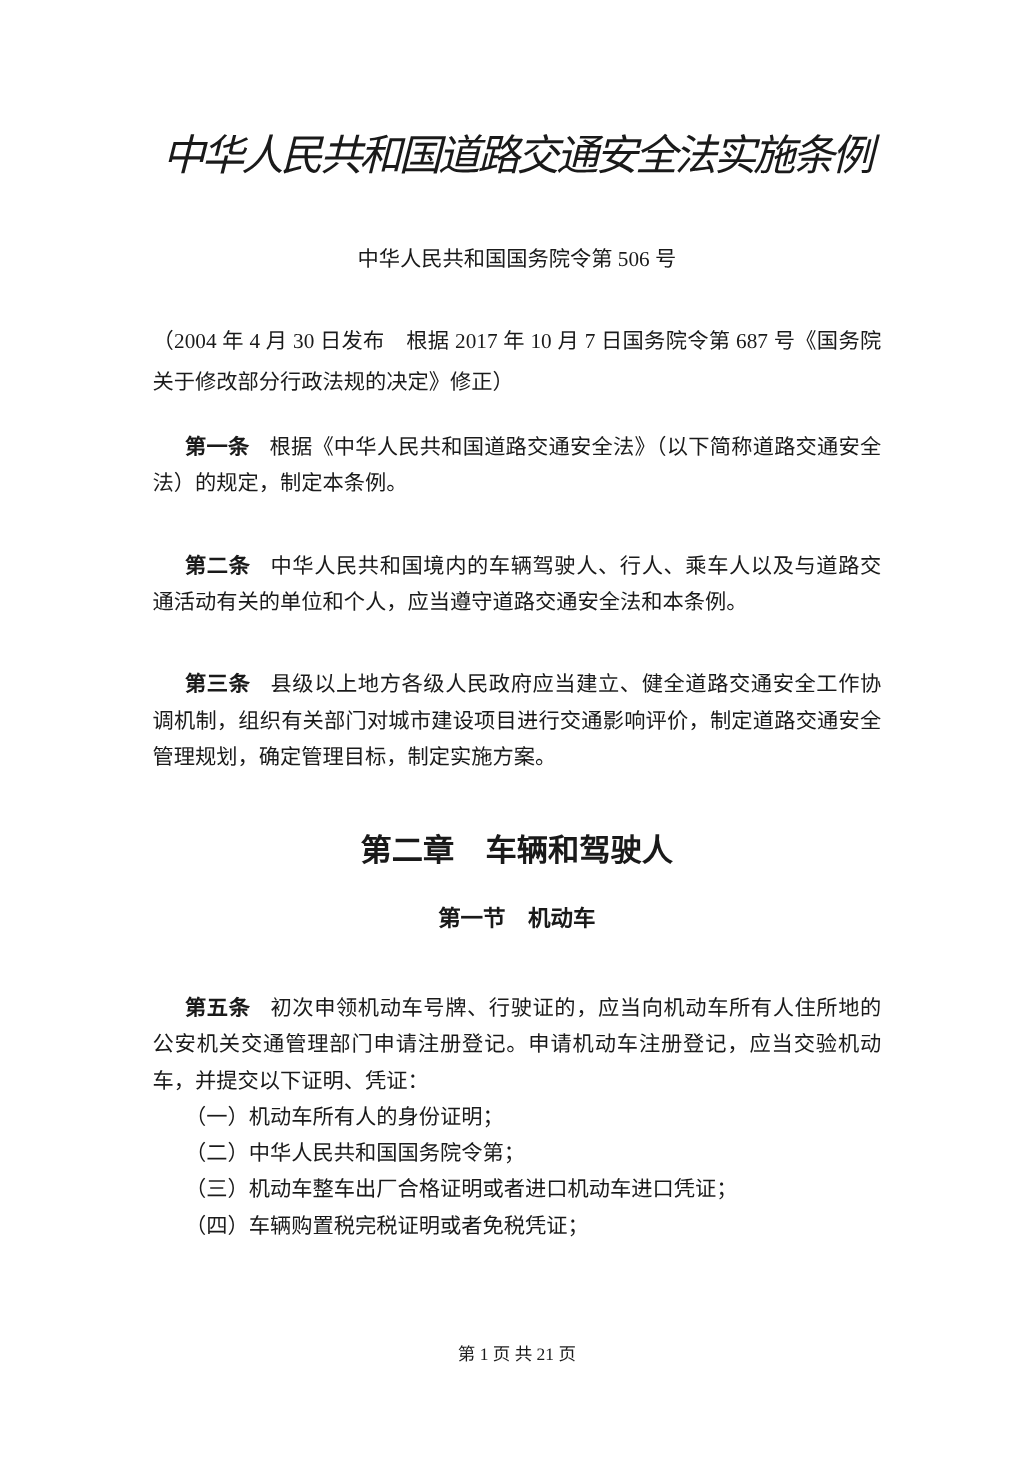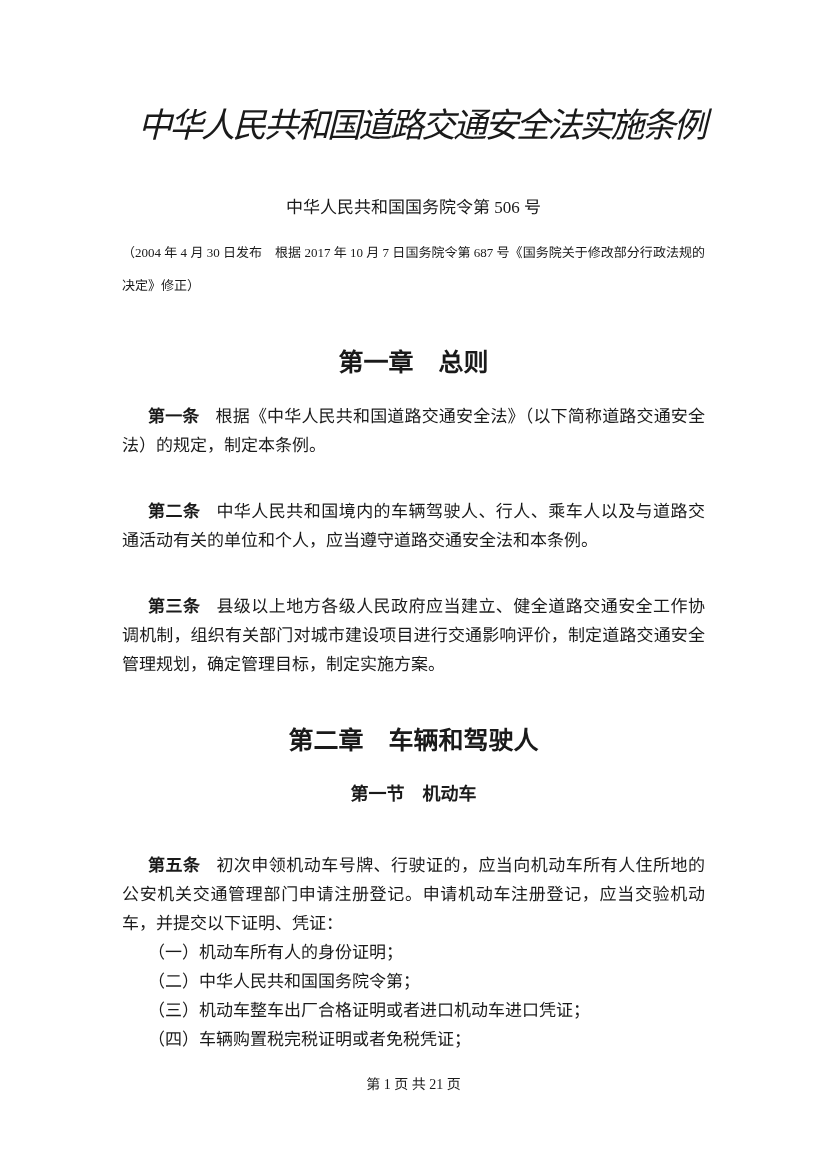--- a/index.html
+++ b/index.html
@@ -15,37 +15,37 @@
     color: #1a1a1a;
     font-family: "Liberation Serif", "DejaVu Serif", serif;
     overflow: hidden;
     box-sizing: border-box;
   }
   .content {
     padding: 0 122px;
   }
   .doc-title {
     margin: 96px 0 0 0;
-    text-align: right;
+    text-align: center;
     font-size: 34px;
     line-height: 60px;
     font-style: italic;            
     letter-spacing: -2.5px;
     font-weight: normal;
     white-space: nowrap;
   }
   .decree-line {
     margin-top: 40px;
     text-align: center;
     font-size: 17px;
     line-height: 24px;
   }
   .revision-note {
-    margin-top: 16px;
-    font-size: 13px;
+    margin-top: 36px;
+    font-size: 17px;
     line-height: 33px;
     text-align: justify;
   }
   .ch-heading {
     text-align: center;
     font-family: "Liberation Sans", "DejaVu Sans", sans-serif;
     font-weight: bold;
     font-size: 25px;
     line-height: 37px;
   }
@@ -96,21 +96,20 @@
 
 <div class="page">
   <div class="content">
 
     <h1 class="doc-title">中华人民共和国道路交通安全法实施条例</h1>
 
     <div class="decree-line">中华人民共和国国务院令第 506 号</div>
 
     <div class="revision-note">（2004 年 4 月 30 日发布　根据 2017 年 10 月 7 日国务院令第 687 号《国务院关于修改部分行政法规的决定》修正）</div>
 
-    <h2 class="ch-heading first">第一章　总则</h2>
 
     <p class="article after-ch"><span class="art-num">第一条</span><span>根据《中华人民共和国道路交通安全法》（以下简称道路交通安全法）的规定，制定本条例。</span></p>
 
     <p class="article"><span class="art-num">第二条</span><span>中华人民共和国境内的车辆驾驶人、行人、乘车人以及与道路交通活动有关的单位和个人，应当遵守道路交通安全法和本条例。</span></p>
 
     <p class="article"><span class="art-num">第三条</span><span>县级以上地方各级人民政府应当建立、健全道路交通安全工作协调机制，组织有关部门对城市建设项目进行交通影响评价，制定道路交通安全管理规划，确定管理目标，制定实施方案。</span></p>
 
     <h2 class="ch-heading second">第二章　车辆和驾驶人</h2>
 
     <h3 class="sec-heading">第一节　机动车</h3>

